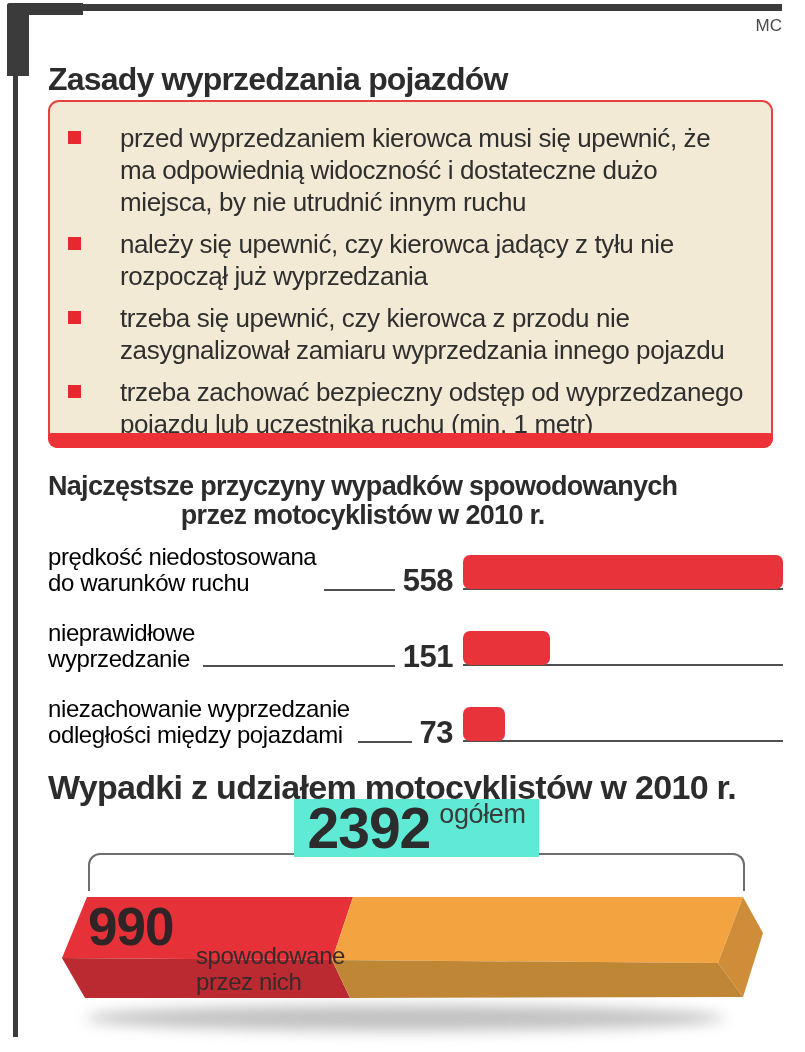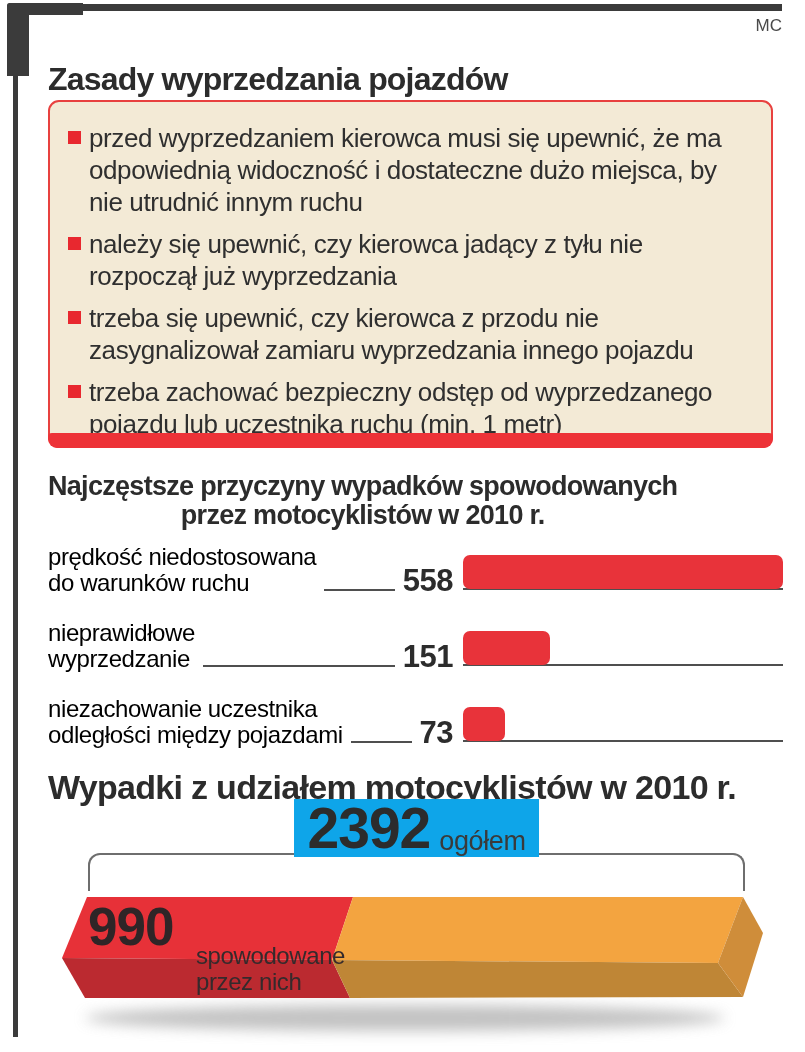--- a/index.html
+++ b/index.html
@@ -16,21 +16,21 @@
 
   .page-title{position:absolute;left:48px;top:40px;font-size:32px;font-weight:bold;
               color:#2c2c2c;letter-spacing:-0.8px;}
 
   
   .rules-box{position:absolute;left:48px;top:100px;width:725px;height:348px;
              background:#f3ead6;border:2px solid #e8413f;border-radius:11px;box-sizing:border-box;}
   .rules-bottom{position:absolute;left:-2px;right:-2px;bottom:-2px;height:15px;background:#ed3237;
                 border-radius:4px 4px 9px 9px;}
   .rules-list{padding:20px 24px 0 18px;}
-  .rule-item{display:flex;margin-bottom:10px;}
+  .rule-item{display:flex;margin-bottom:10px;gap:31px;}
   .rule-bullet{flex:0 0 13px;width:13px;height:13px;background:#e8282f;margin:9px 8px 0 0;}
   .rule-text{font-size:26px;line-height:32px;color:#2f2f2f;}
 
   
   .causes-title{position:absolute;left:48px;top:472px;font-size:27px;font-weight:bold;
                 line-height:29px;color:#2c2c2c;letter-spacing:-0.7px;text-align:center;}
   .causes-rows{position:absolute;left:48px;top:544px;width:735px;}
   .cause-row{display:flex;align-items:flex-end;margin-bottom:24px;}
   .cause-label{font-size:24px;line-height:26px;color:#000000;white-space:nowrap;}
   .leader{flex:1;border-bottom:2px solid #4f4f4f;margin:0 8px 5px 8px;height:0;}
@@ -40,21 +40,21 @@
   .trail{position:absolute;left:0;right:0;bottom:6px;border-bottom:2px solid #4f4f4f;}
   .cause-bar{position:absolute;left:0;bottom:7px;height:34px;background:#e8333a;border-radius:7px;}
 
   
   .totals-title{position:absolute;left:48px;top:768px;font-size:34px;font-weight:bold;
                 color:#2c2c2c;letter-spacing:-0.7px;}
   .bracket-wrap{position:absolute;left:88px;top:805px;width:657px;height:84px;}
   .bracket{position:absolute;left:0;right:0;top:48px;height:36px;
            border:2px solid #6e6e6e;border-bottom:none;border-radius:12px 12px 0 0;}
   .total-text{position:absolute;left:50%;top:-6px;transform:translateX(-50%);
-              background:#0ea5e9;padding:0 14px;display:flex;align-items:flex-end;white-space:nowrap;}
+              background:#5eead4;padding:0 14px;display:flex;align-items:flex-start;white-space:nowrap;}
   .total-value{font-size:57px;font-weight:bold;color:#2c2c2c;letter-spacing:-1px;line-height:58px;}
   .total-label{font-size:27px;color:#3a3a3a;margin-left:9px;}
 
   
   .bar3d{position:absolute;left:40px;top:888px;width:740px;height:160px;}
   .caused-value{position:absolute;left:88px;top:899px;font-size:53px;font-weight:bold;
                 color:#2f2527;letter-spacing:-1px;line-height:56px;}
   .caused-label{position:absolute;left:196px;top:903px;font-size:24px;line-height:26px;color:#352a2c;margin-top:40px;}
 </style>
 </head>
@@ -117,21 +117,21 @@
       </div>
       <div class="leader"></div>
       <div class="cause-value">151</div>
       <div class="barzone">
         <div class="trail"></div>
         <div class="cause-bar" style="width: 87px; background: rgb(232, 51, 58);"></div>
       </div>
     </div>
     <div class="cause-row">
       <div class="cause-label">
-        <div>niezachowanie uczestnika</div>
+        <div>niezachowanie wyprzedzanie</div>
         <div>odległości między pojazdami</div>
       </div>
       <div class="leader"></div>
       <div class="cause-value">73</div>
       <div class="barzone">
         <div class="trail"></div>
         <div class="cause-bar" style="width: 42px; background: rgb(232, 51, 58);"></div>
       </div>
     </div>
   </div>

